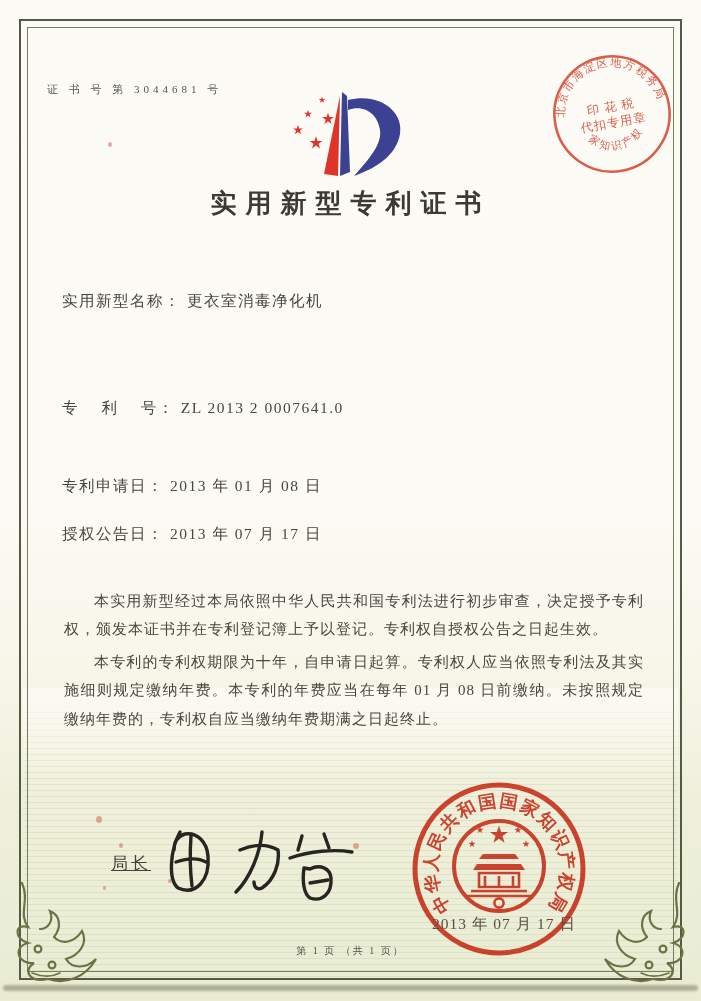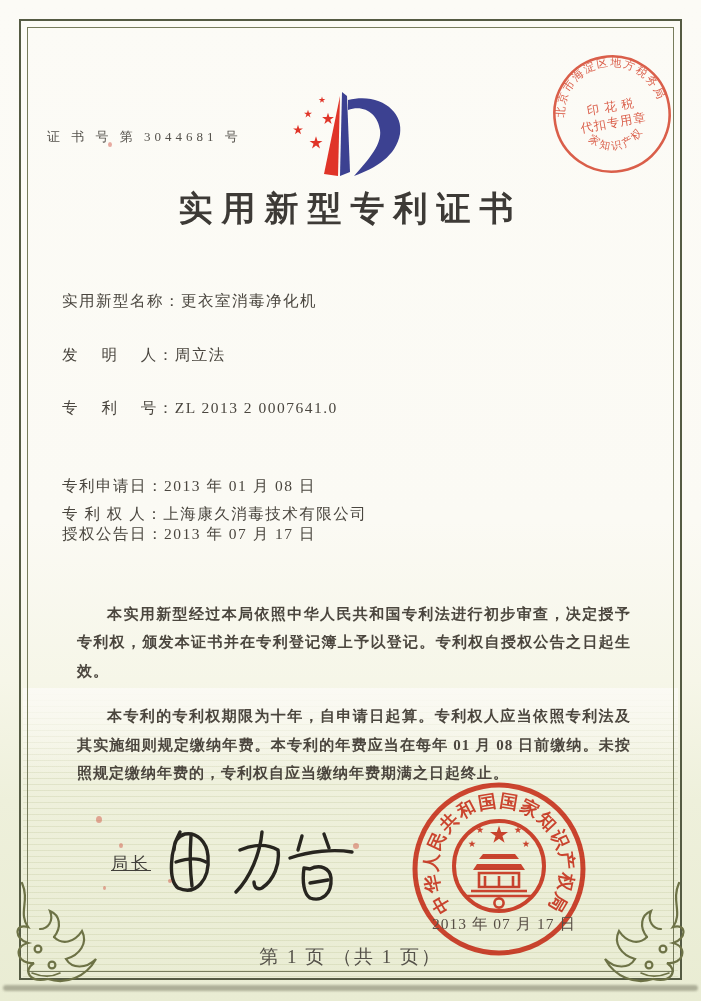--- a/index.html
+++ b/index.html
@@ -16,34 +16,34 @@
   .stripes-fade{
     position:absolute; left:23px; right:23px; top:688px; height:90px;
     background:linear-gradient(180deg,#fbfaf4 0%, rgba(251,250,244,0) 100%);
     pointer-events:none;
   }
   .frame-outer{position:absolute; left:19px; top:19px; right:19px; bottom:21px; border:2.5px solid #555b43;}
   .frame-inner{position:absolute; left:27px; top:27px; right:27px; bottom:29px; border:1px solid #777c5c;}
   .flourish{position:absolute; width:112px; height:112px; color:#6d7246;}
   .flourish.bl{left:8px; bottom:12px;}
   .flourish.br{right:8px; bottom:12px; transform:scaleX(-1);}
-  .cert-no{position:absolute; left:47px; top:82px; font-size:13px; letter-spacing:4px; color:#55524c;margin-top:46px;}
+  .cert-no{position:absolute; left:47px; top:82px; font-size:11px; letter-spacing:4px; color:#55524c;}
   .logo{position:absolute; left:284px; top:88px; width:130px; height:100px;}
   .tax-stamp{position:absolute; left:548px; top:50px; width:128px; height:128px; transform:rotate(-10deg); mix-blend-mode:multiply; opacity:.88;}
-  .doc-title{position:absolute; left:0; top:186px; width:100%; text-align:center; font-size:34px; font-weight:bold; letter-spacing:9px; color:#3d3a36;}
+  .doc-title{position:absolute; left:0; top:186px; width:100%; text-align:center; font-size:26px; font-weight:bold; letter-spacing:9px; color:#3d3a36;}
   .field{position:absolute; left:62px; font-size:15.5px; letter-spacing:1.5px; color:#4a463f; white-space:nowrap;}
-  .field .lbl{margin-right:0;}
+  .field .lbl{margin-right:6px;}
   .body-text{position:absolute; left:60px; top:583px; width:588px; font-size:15px; line-height:28.4px; letter-spacing:1px; color:#4b463e; text-align:justify;}
-  .body-text p{margin:17px; text-indent:2em;font-weight:bold;}
+  .body-text p{margin:4px; text-indent:2em;}
   .sig-label{position:absolute; left:111px; top:852px; font-size:17px; letter-spacing:3px; color:#42403b;text-decoration:underline;}
   .sig-svg{position:absolute; left:142px; top:806px; width:215px; height:108px;}
   .vh{position:absolute; width:1px; height:1px; overflow:hidden; clip-path:inset(50%); opacity:0;}
   .big-seal{position:absolute; left:399px; top:769px; width:200px; height:200px; mix-blend-mode:multiply; opacity:.93;}
   .seal-date{position:absolute; left:432px; top:914px; font-size:15.5px; letter-spacing:1px; color:#574e45; white-space:nowrap;}
-  .footer{position:absolute; left:0; top:944px; width:100%; text-align:center; font-size:19px; letter-spacing:2px; color:#55524a;}
+  .footer{position:absolute; left:0; top:944px; width:100%; text-align:center; font-size:10px; letter-spacing:2px; color:#55524a;}
   .speck{position:absolute; border-radius:50%; background:#cf4a3a; opacity:.45; filter:blur(.4px);}
   .edge-shadow{position:absolute; left:3px; right:3px; top:985px; height:6px; background:rgba(86,84,64,.40); filter:blur(1.2px); border-radius:3px;}
   svg text{font-family:"Liberation Serif","DejaVu Serif",serif;}
 </style>
 </head>
 <body>
 
 <div class="page">
 
   <div class="stripes"></div>
@@ -99,31 +99,25 @@
     </text>
     <text x="60" y="57" text-anchor="middle" font-size="11.5" letter-spacing="1" fill="#d94a34">印 花 税</text>
     <text x="60" y="72" text-anchor="middle" font-size="11.5" letter-spacing="1" fill="#d94a34">代扣专用章</text>
   </svg>
 
   <div class="doc-title">实用新型专利证书</div>
 
   <div class="field" style="top:291px">
     <span class="lbl">实用新型名称：</span><span>更衣室消毒净化机</span>
   </div>
-  <div class="field" style="top:345px">
-    <span class="lbl">发　 明　 人：</span><span>周立法</span>
-  </div>
   <div class="field" style="top:398px">
     <span class="lbl">专　 利　 号：</span><span>ZL 2013 2 0007641.0</span>
   </div>
   <div class="field" style="top:476px">
     <span class="lbl">专利申请日：</span><span>2013 年 01 月 08 日</span>
-  </div>
-  <div class="field" style="top:504px">
-    <span class="lbl">专 利 权 人：</span><span>上海康久消毒技术有限公司</span>
   </div>
   <div class="field" style="top:524px">
     <span class="lbl">授权公告日：</span><span>2013 年 07 月 17 日</span>
   </div>
 
   <div class="body-text">
     <p>本实用新型经过本局依照中华人民共和国专利法进行初步审查，决定授予专利权，颁发本证书并在专利登记簿上予以登记。专利权自授权公告之日起生效。</p>
     <p>本专利的专利权期限为十年，自申请日起算。专利权人应当依照专利法及其实施细则规定缴纳年费。本专利的年费应当在每年 01 月 08 日前缴纳。未按照规定缴纳年费的，专利权自应当缴纳年费期满之日起终止。</p>
   </div>
 

